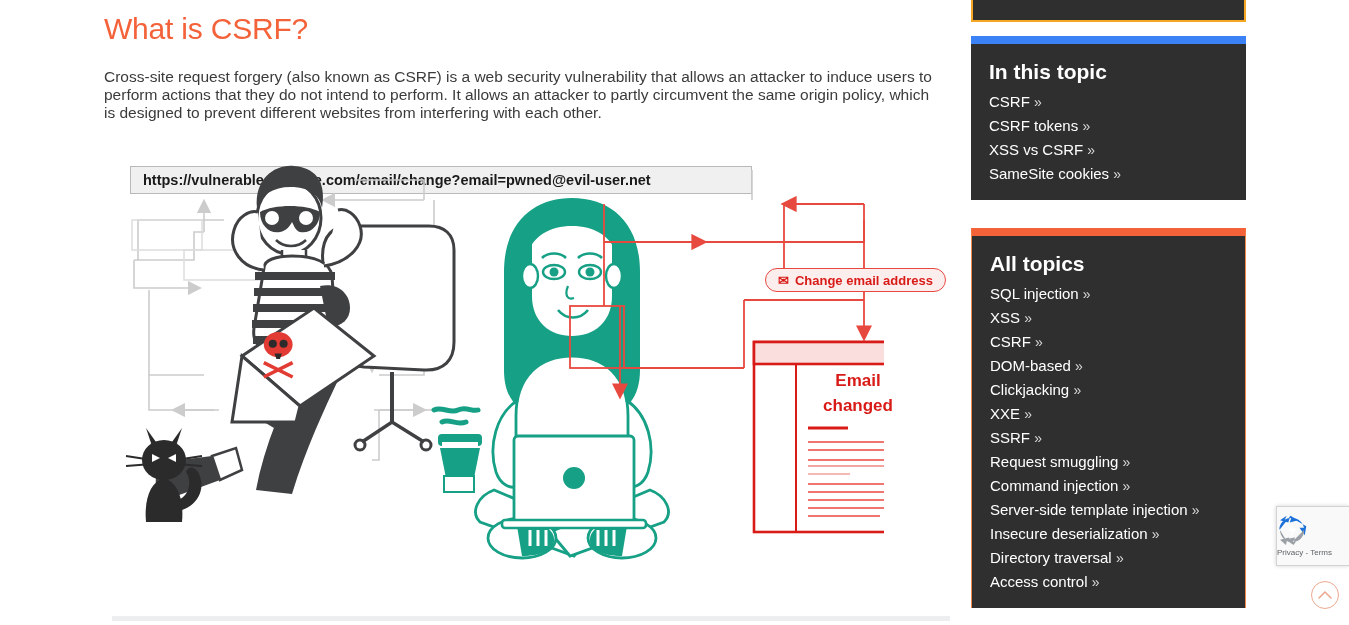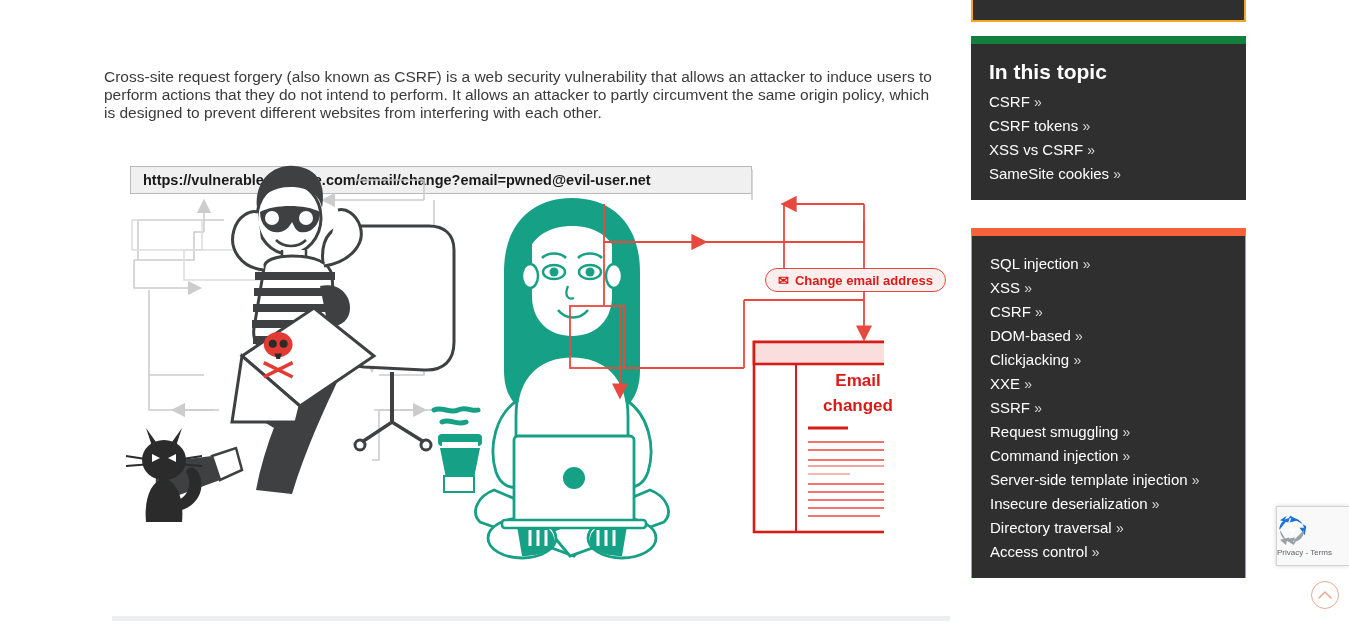--- a/index.html
+++ b/index.html
@@ -99,21 +99,21 @@
     border-bottom: 2px solid #f5a623;
   }
 
   .panel {
     position:absolute; left:0;
     width: 275px;
     background: #2f2f2f;
     color: #fff;
     padding: 16px 0 14px 18px;
   }
-  .panel.topic { top: 36px; border-top: 8px solid #15803d; }
+  .panel.topic { top: 36px; border-top: 8px solid #3b82f6; }
   .panel.alltopics { top: 228px; border-top: 8px solid #f4623a;
     border-left:1px solid #f4884a; border-right:1px solid #f4884a; }
 
   .panel h2 {
     margin: 0 0 6px 0;
     font-size: 21px;
     font-weight: bold;
     color:#ffffff;
   }
   .panel ul { list-style:none; margin:0; padding:0; }
@@ -157,20 +157,21 @@
     cursor: pointer;
   }
 </style>
 </head>
 <body>
 
 <div class="page">
 
   <div class="main">
 
+    <h1 class="page-title">What is CSRF?</h1>
 
     <p class="intro-para">Cross-site request forgery (also known as CSRF) is a web security vulnerability that allows an attacker to induce users to perform actions that they do not intend to perform. It allows an attacker to partly circumvent the same origin policy, which is designed to prevent different websites from interfering with each other.</p>
 
     <div class="diagram">
 
       <div class="url-bar">
         <span>https://vulnerable-website.com/email/change?email=pwned@evil-user.net</span>
       </div>
 
       <svg class="diagram-svg" width="760" height="420" viewBox="0 0 760 420">
@@ -422,20 +423,21 @@
         <li>
           <a href="#"><span>XSS vs CSRF</span> <span class="chev">»</span></a>
         </li>
         <li>
           <a href="#"><span>SameSite cookies</span> <span class="chev">»</span></a>
         </li>
       </ul>
     </div>
 
     <div class="panel alltopics">
+      <h2>All topics</h2>
       <ul>
         <li>
             <a href="#"><span>SQL injection</span> <span class="chev">»</span></a>
           </li>
         <li>
             <a href="#"><span>XSS</span> <span class="chev">»</span></a>
           </li>
         <li>
             <a href="#"><span>CSRF</span> <span class="chev">»</span></a>
           </li>

